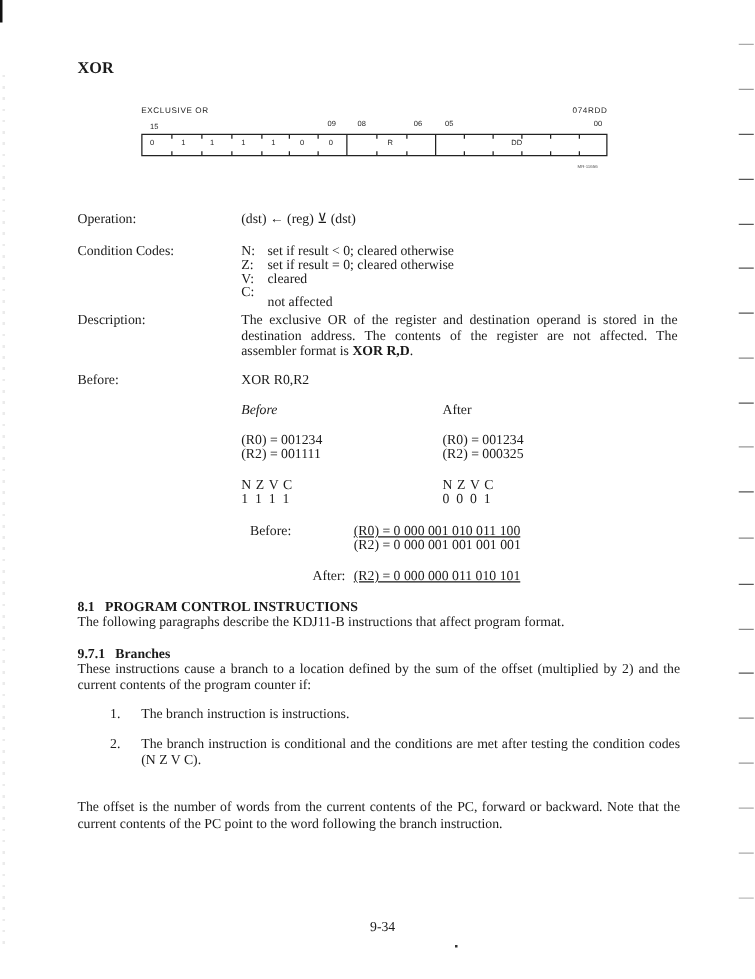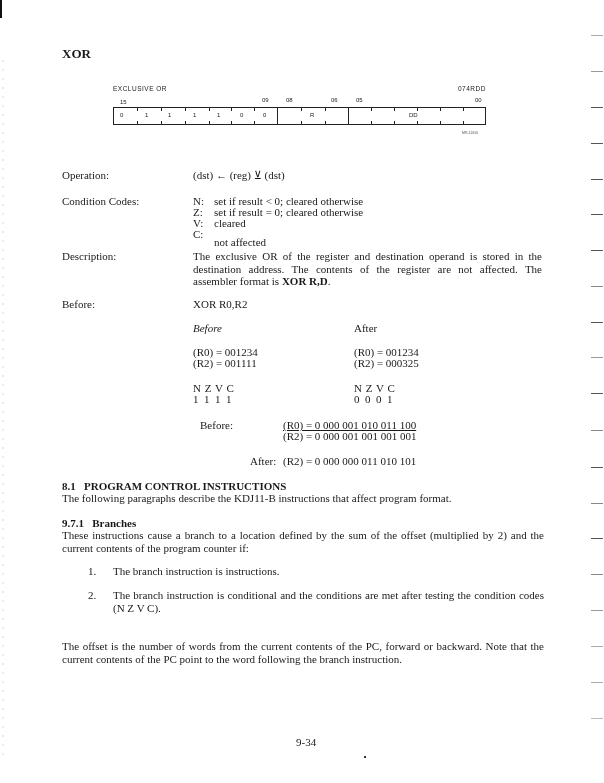--- a/index.html
+++ b/index.html
@@ -124,21 +124,21 @@
 <div class="abs body-text" style="left:193px; top:382px; word-spacing:1px;">N Z V C</div>
 <div class="abs body-text" style="left:193px; top:393px; white-space:pre;">1  1  1  1</div>
 <div class="abs body-text" style="left:354px; top:382px; word-spacing:1px;">N Z V C</div>
 <div class="abs body-text" style="left:354px; top:393px; white-space:pre;">0  0  0  1</div>
 
 <div class="abs body-text" style="left:200px; top:419px;">Before:</div>
 <div class="abs body-text" style="left:283px; top:419px;text-decoration:underline;">(R0) = 0 000 001 010 011 100</div>
 <div class="abs body-text" style="left:283px; top:430px;">(R2) = 0 000 001 001 001 001</div>
 
 <div class="abs body-text" style="left:206px; top:455px;margin-left:44px;">After:</div>
-<div class="abs body-text" style="left:283px; top:455px;">(R2) = 0 000 000 011 010 101</div>
+<div class="abs body-text" style="left:283px; top:455px;text-decoration:underline;">(R2) = 0 000 000 011 010 101</div>
 
 <div class="abs section-head" style="left:62px; top:480px; white-space:pre;">8.1   PROGRAM CONTROL INSTRUCTIONS</div>
 <div class="abs body-text" style="left:62px; top:492px;">The following paragraphs describe the KDJ11-B instructions that affect program format.</div>
 
 <div class="abs section-head" style="left:62px; top:517px; white-space:pre;">9.7.1   Branches</div>
 <div class="abs body-text para" style="left:62px; top:529px; width:482px;">These instructions cause a branch to a location defined by the sum of the offset (multiplied by 2) and the current contents of the program counter if:</div>
 
 <div class="abs body-text" style="left:88px; top:565px;">1.</div>
 <div class="abs body-text" style="left:113px; top:565px;">The branch instruction is instructions.</div>
 <div class="abs body-text" style="left:88px; top:589px;">2.</div>

